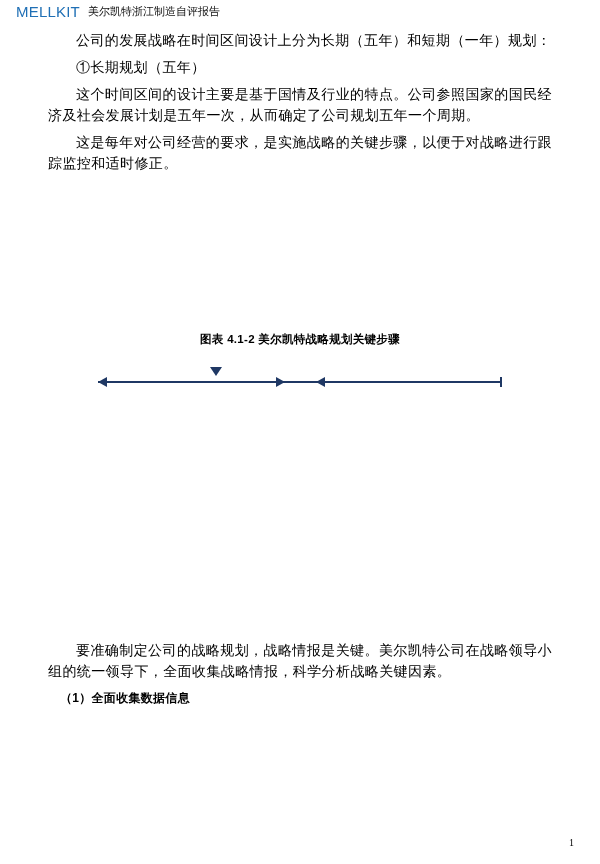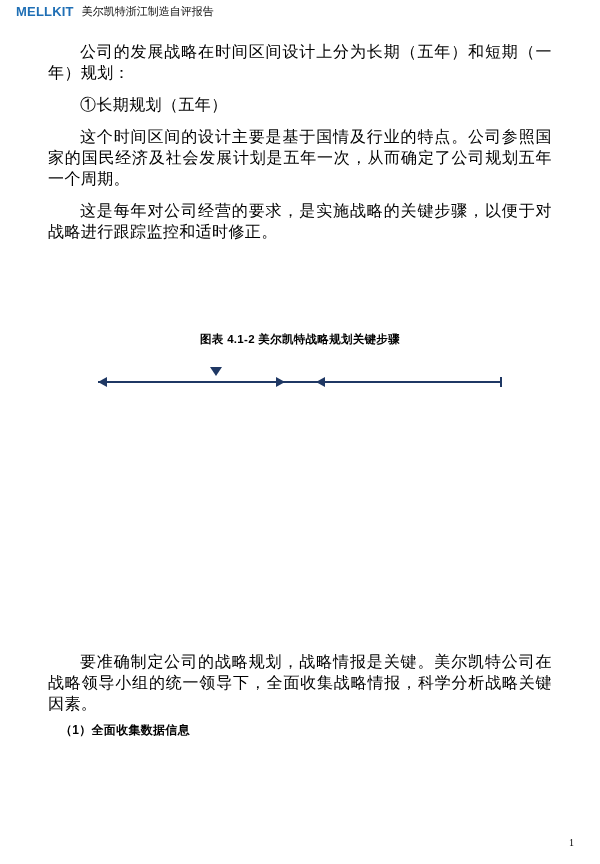--- a/index.html
+++ b/index.html
@@ -24,41 +24,41 @@
     width: 600px;
     height: 22px;
     display: flex;
     align-items: center;
     padding-left: 16px;
     box-sizing: border-box;
   }
   .brand {
     color: #1f6fb5;
     font-family: "Liberation Sans", sans-serif;
-    font-size: 13px;
-    font-weight: bold;
+    font-size: 15px;
+    font-weight: normal;
     letter-spacing: 0.2px;
   }
   .header-title {
     margin-left: 8px;
     font-family: "Liberation Sans", sans-serif;
     font-size: 11px;
     color: #111111;
   }
 
   
   .content {
     position: absolute;
     top: 30px;
     left: 48px;
     width: 504px;
   }
   p.para {
-    margin: 11px 0 6px 0;
-    font-size: 16px;
+    margin: 0 0 6px 0;
+    font-size: 14px;
     line-height: 21px;
     text-align: justify;
     text-indent: 2em;
     letter-spacing: 0.4px;
   }
 
   
   .figure-block {
     position: absolute;
     top: 285px;

